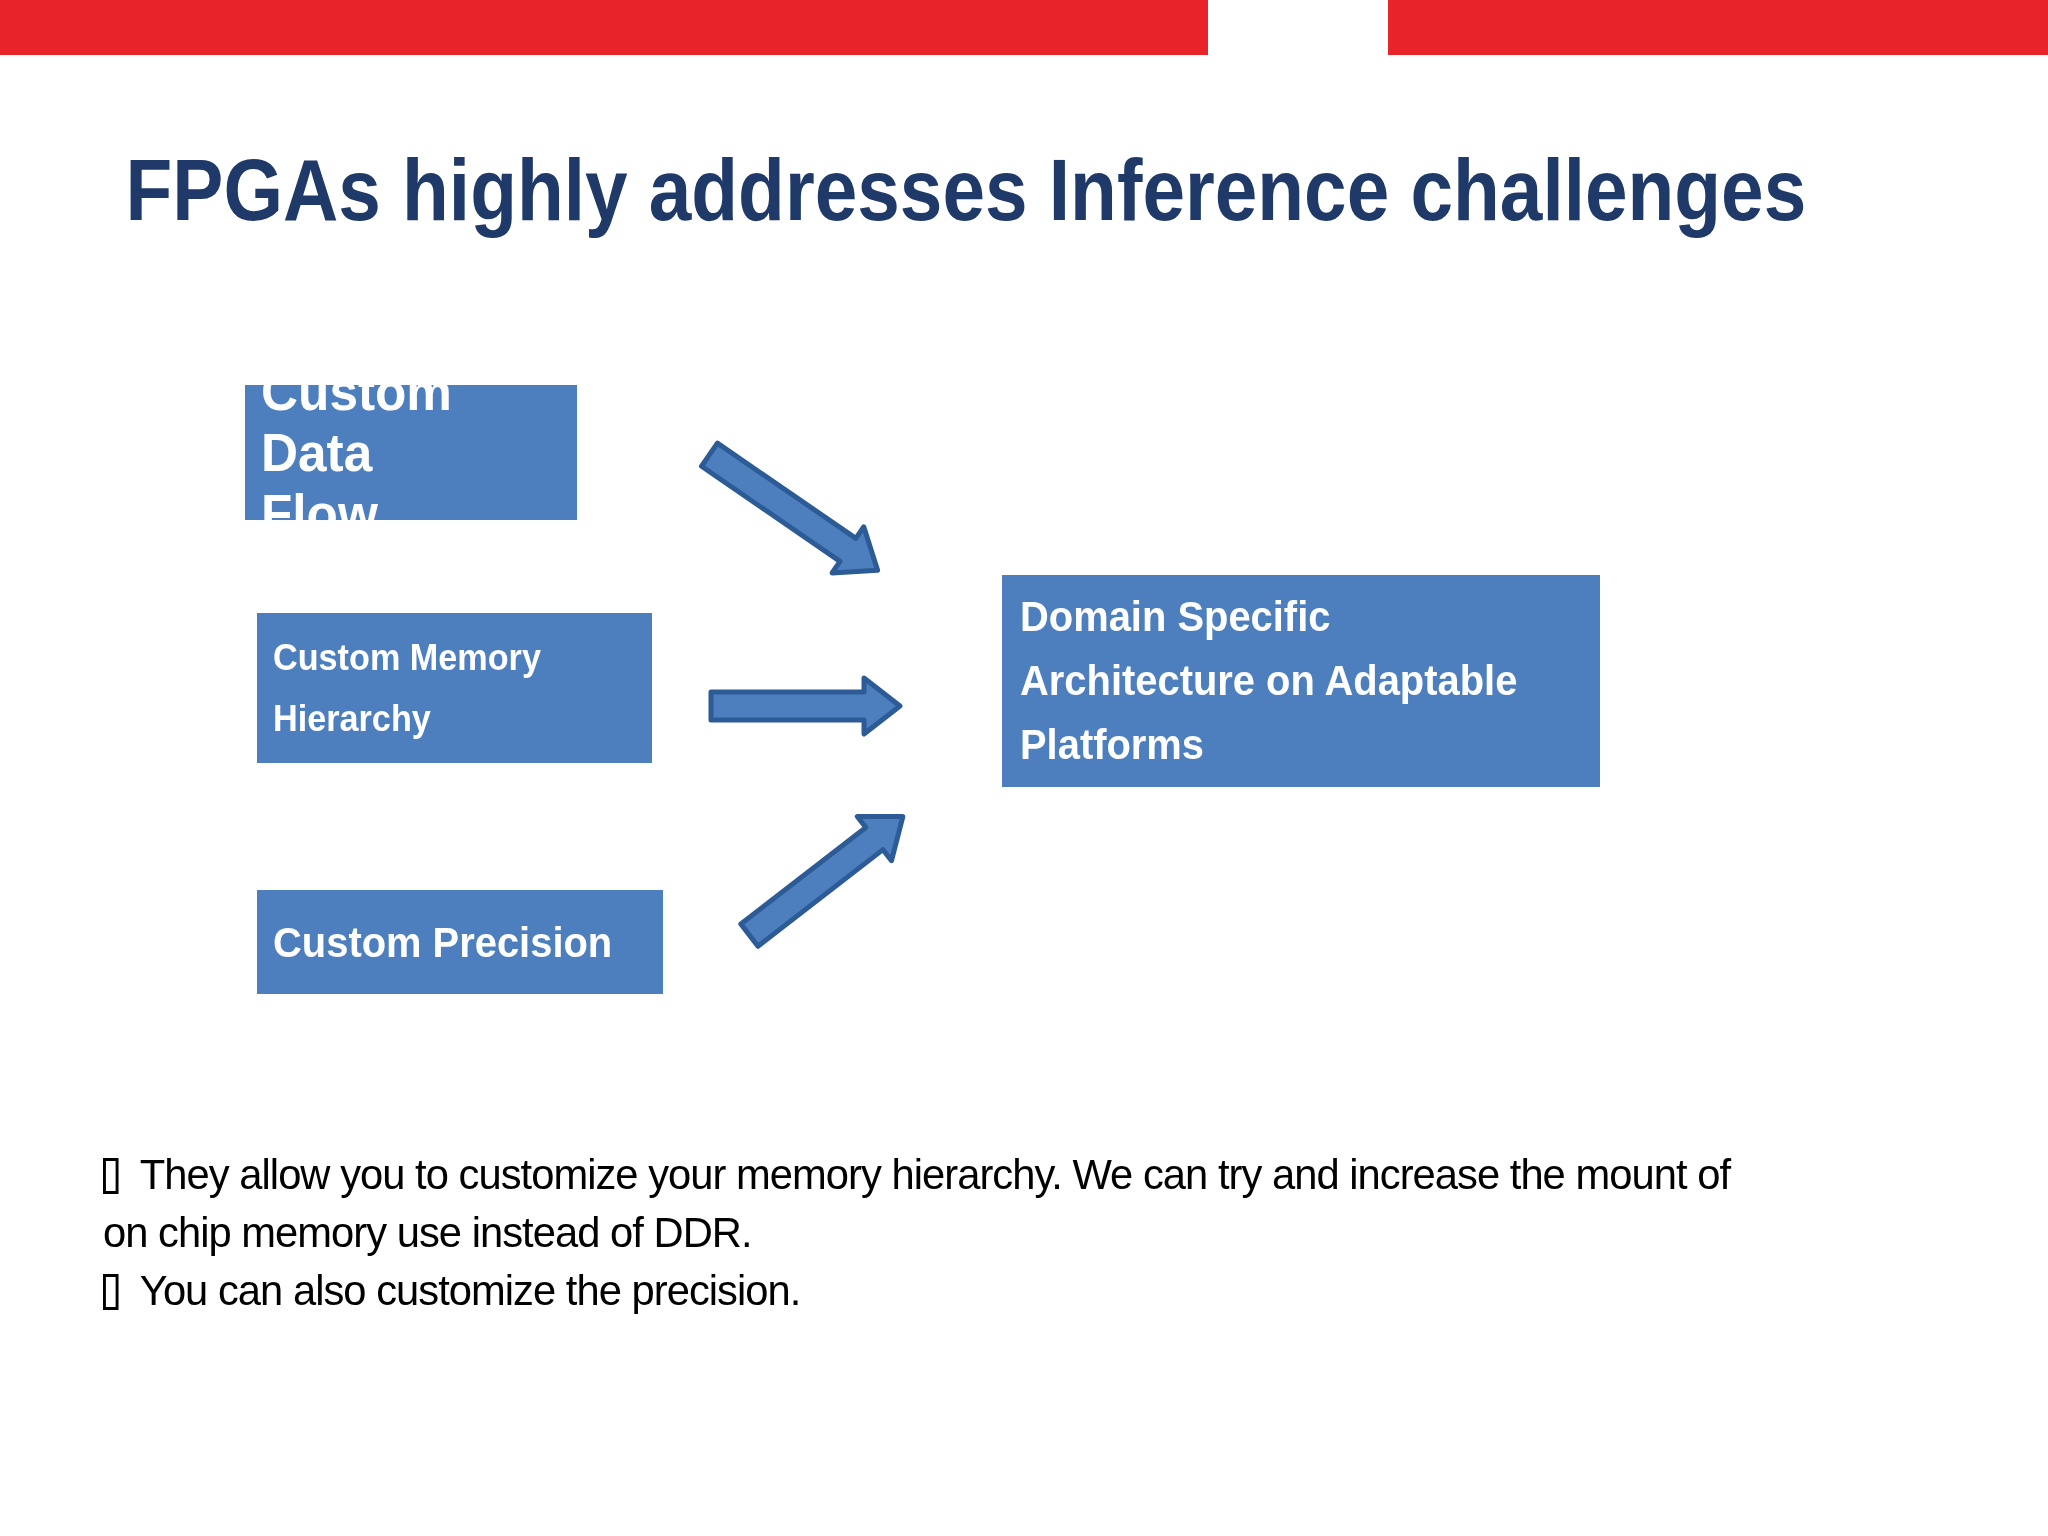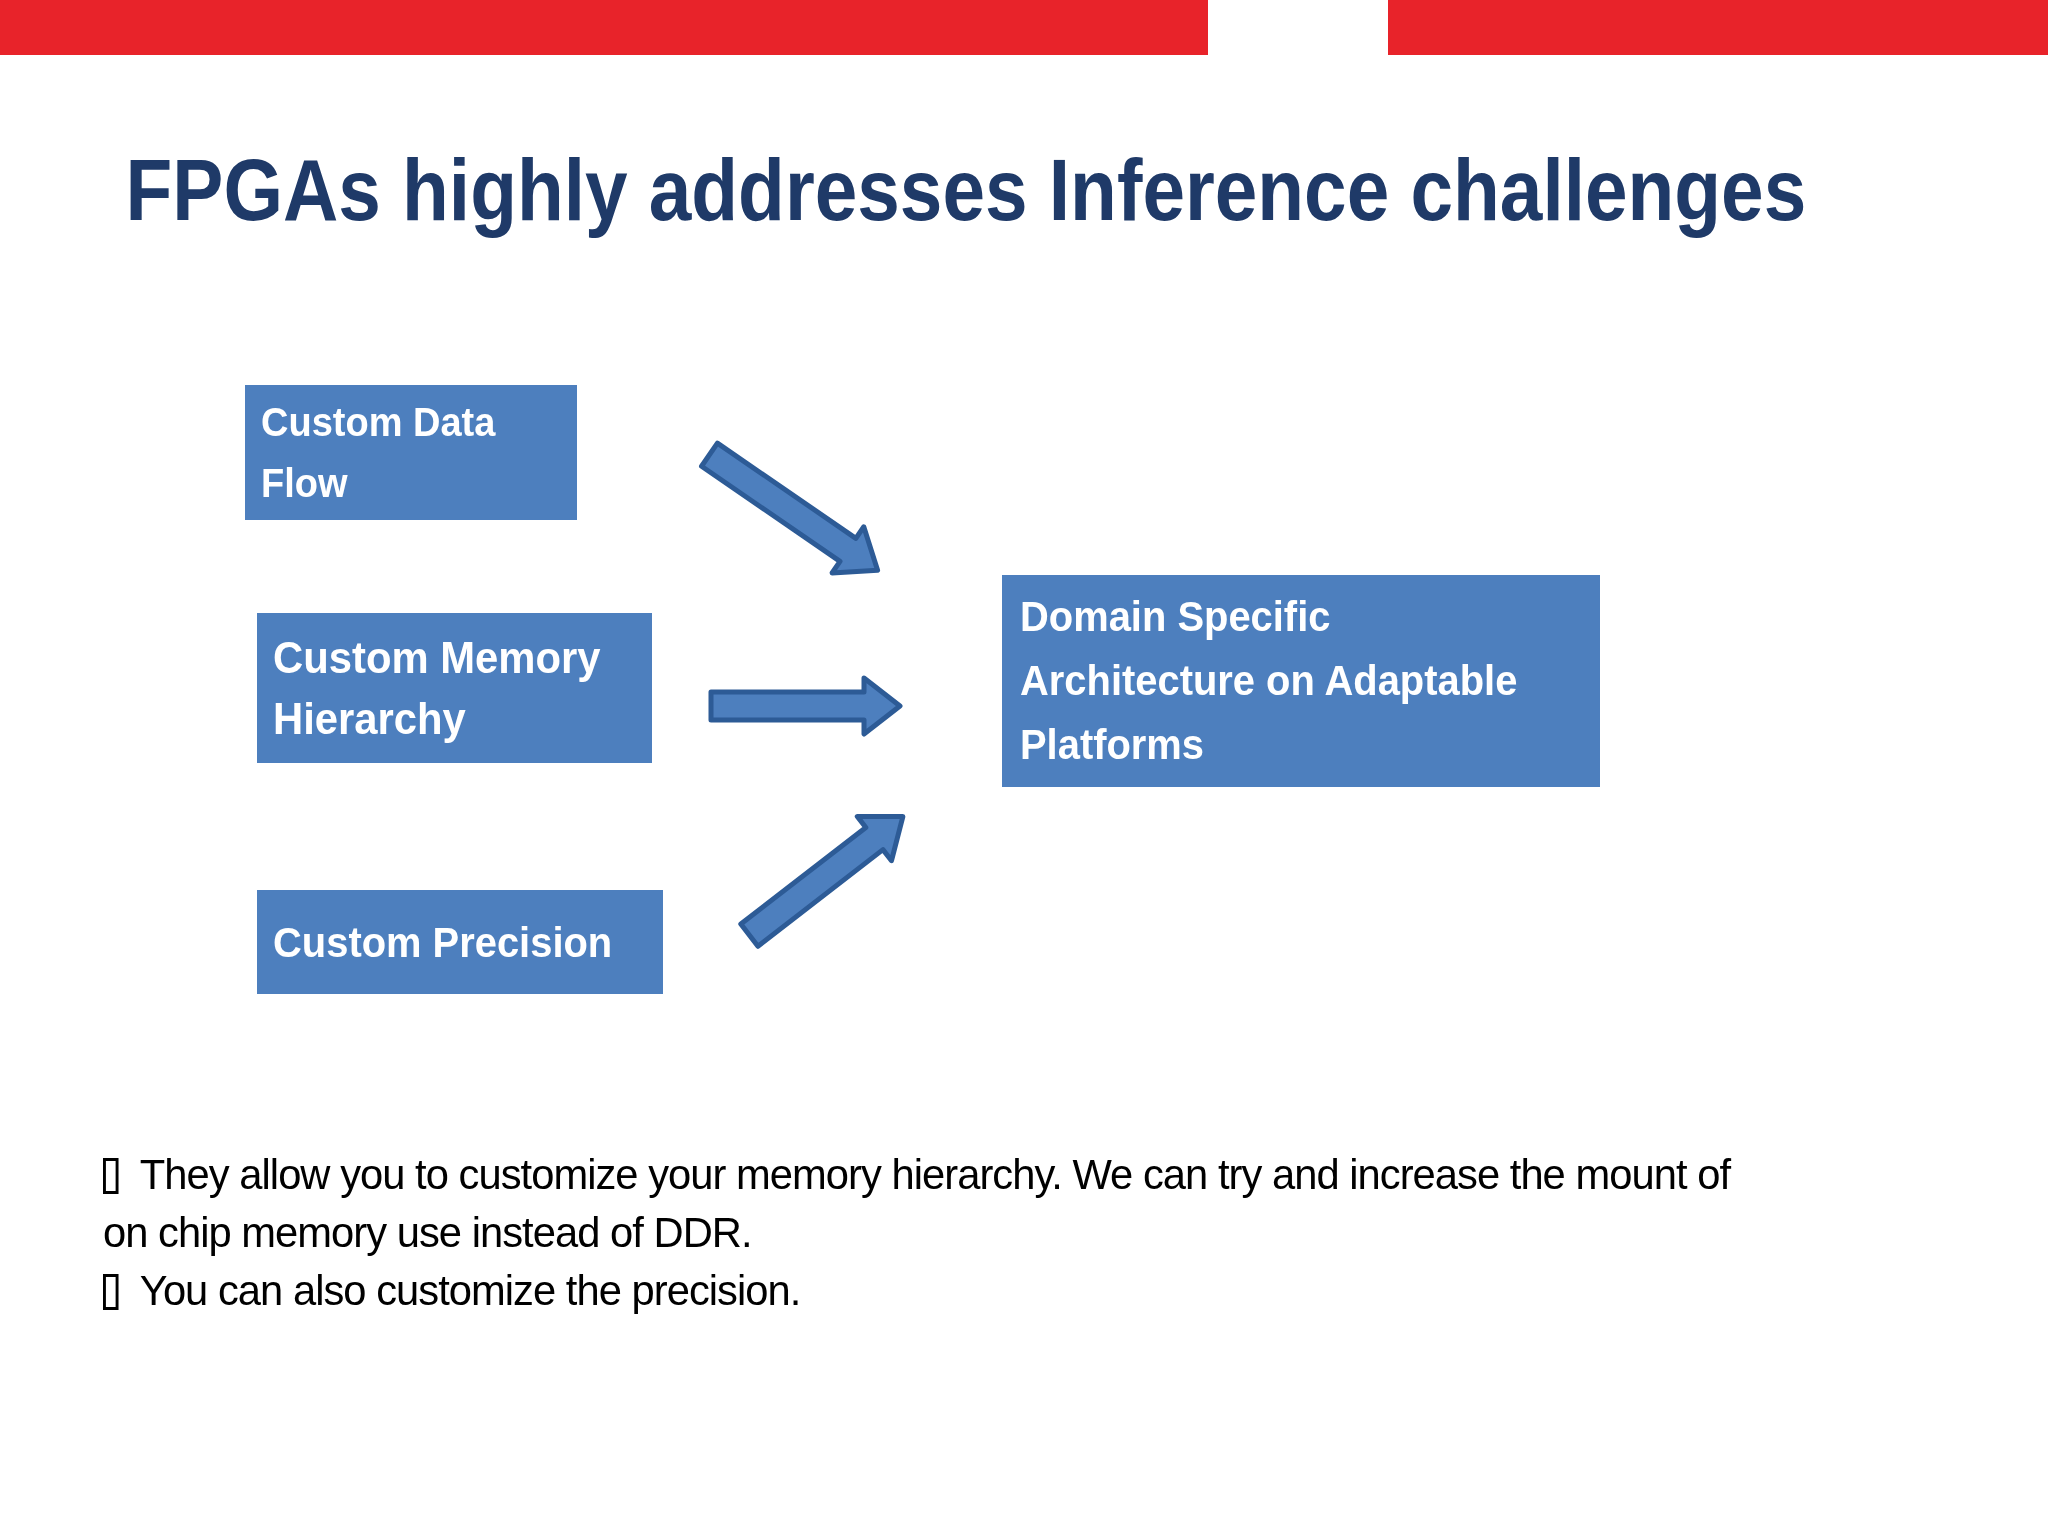--- a/index.html
+++ b/index.html
@@ -32,22 +32,22 @@
   }
   .title-cond{display:inline-block;transform:scaleX(0.87);transform-origin:50% 50%;white-space:nowrap;}
 
   
   .bluebox{
     position:absolute;background:var(--box-fill);
     color:var(--box-text);font-weight:bold;
     display:flex;align-items:center;
   }
   .box-cond{display:inline-block;transform:scaleX(0.95);transform-origin:0 50%;white-space:pre-line;}
-  .box-dataflow{left:245px;top:385px;width:332px;height:135px;font-size:40px;line-height:61px;padding-left:16px;box-sizing:border-box;}
-  .box-memory{left:257px;top:613px;width:395px;height:150px;font-size:44px;line-height:61px;padding-left:16px;box-sizing:border-box;}
+  .box-dataflow{left:245px;top:385px;width:332px;height:135px;font-size:54px;line-height:61px;padding-left:16px;box-sizing:border-box;}
+  .box-memory{left:257px;top:613px;width:395px;height:150px;font-size:36px;line-height:61px;padding-left:16px;box-sizing:border-box;}
   .box-precision{left:257px;top:890px;width:406px;height:104px;font-size:42px;line-height:61px;padding-left:16px;box-sizing:border-box;}
   .box-target{left:1002px;top:575px;width:598px;height:212px;font-size:42px;line-height:64px;padding-left:18px;box-sizing:border-box;}
 
   
   .arrow{position:absolute;transform-origin:0 40px;}
   .arrow svg{display:block;overflow:visible;}
   .arrow polygon{fill:var(--arrow-fill);stroke:var(--arrow-outline);stroke-width:5;stroke-linejoin:round;}
   .arrow-1{left:707px;top:413px;transform:rotate(34.5deg);}
   .arrow-2{left:708px;top:666px;}
   .arrow-3{left:747px;top:897px;transform:rotate(-37.7deg);}

